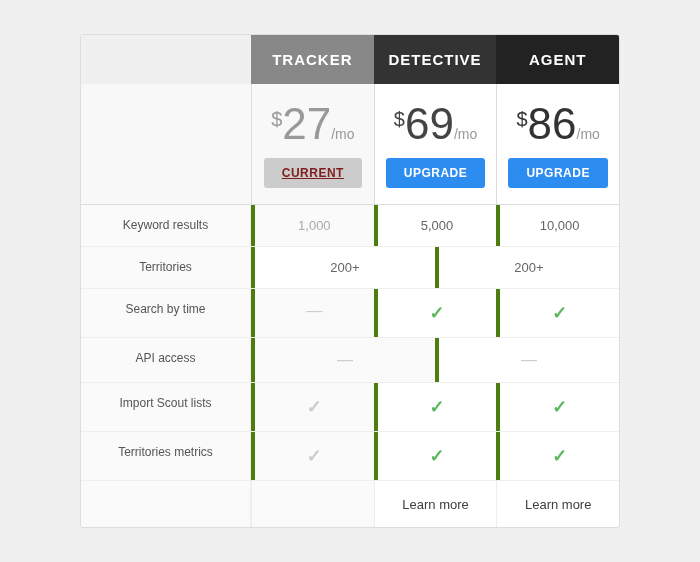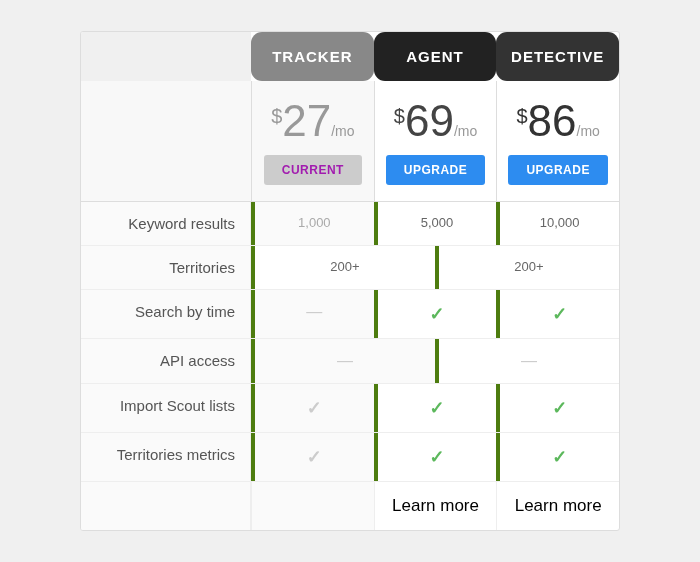--- a/index.html
+++ b/index.html
@@ -30,21 +30,20 @@
       background: #f0f0f0;
     }
     .plan-header {
       flex: 1;
       text-align: center;
       padding: 16px 10px;
       font-weight: 700;
       font-size: 15px;
       letter-spacing: 1px;
       color: #fff;
-      border-radius: 11px;
     }
     .plan-header.tracker { background: #888; }
     .plan-header.detective { background: #333; }
     .plan-header.agent { background: #222; }
 
     
     .price-row {
       display: flex;
       border-bottom: 1px solid #ddd;
     }
@@ -99,40 +98,41 @@
       padding: 8px 18px;
       border-radius: 3px;
       font-size: 12px;
       font-weight: 700;
       letter-spacing: 0.5px;
       border: none;
       cursor: pointer;
     }
     .btn-current {
       background: #ccc;
-      color: #a21caf;
+      color: #7f1d1d;
+      text-decoration: underline;
     }
     .btn-upgrade-blue {
       background: #2d8cf0;
       color: #fff;
     }
 
     
     .feature-row {
       display: flex;
       border-bottom: 1px solid #eee;
     }
     .feature-row:last-child { border-bottom: none; }
     .feature-label {
       width: 170px;
       flex-shrink: 0;
       padding: 13px 15px;
-      font-size: 15px;
+      font-size: 12px;
       color: #555;
-      text-align: right;
+      text-align: center;
       background: #fafafa;
       border-right: 1px solid #eee;
     }
     .feature-cell {
       flex: 1;
       text-align: center;
       padding: 13px 10px;
       font-size: 13px;
       color: #666;
       border-left: 4px solid #4d7c0f;
@@ -152,42 +152,42 @@
     }
     .learn-more-cell {
       flex: 1;
       text-align: center;
       padding: 14px 10px;
       border-left: 1px solid #eee;
     }
     .learn-more-cell:first-of-type { border-left: none; }
     .learn-more-cell.tracker-cell { background: #fafafa; }
     .learn-more-link {
-      color: #000000;
-      font-size: 17px;
+      color: #404040;
+      font-size: 13px;
       text-decoration: none;
       cursor: pointer;
       margin-top: 48px;
     }
   </style>
 </head>
 <body>
 
 <div class="pricing-container">
 
   <div class="header-row">
     <div class="header-label-col"></div>
     <div class="plan-header tracker">
       <span>TRACKER</span>
     </div>
+    <div class="plan-header detective">
+      <span>DETECTIVE</span>
+    </div>
     <div class="plan-header agent">
       <span>AGENT</span>
-    </div>
-    <div class="plan-header detective">
-      <span>DETECTIVE</span>
     </div>
   </div>
 
   <div class="price-row">
     <div class="price-label-col"></div>
 
     <div class="plan-price-col tracker">
       <div class="price-display">
         <span class="price-dollar-sign">$</span>
         <span class="price-amount">27</span>

